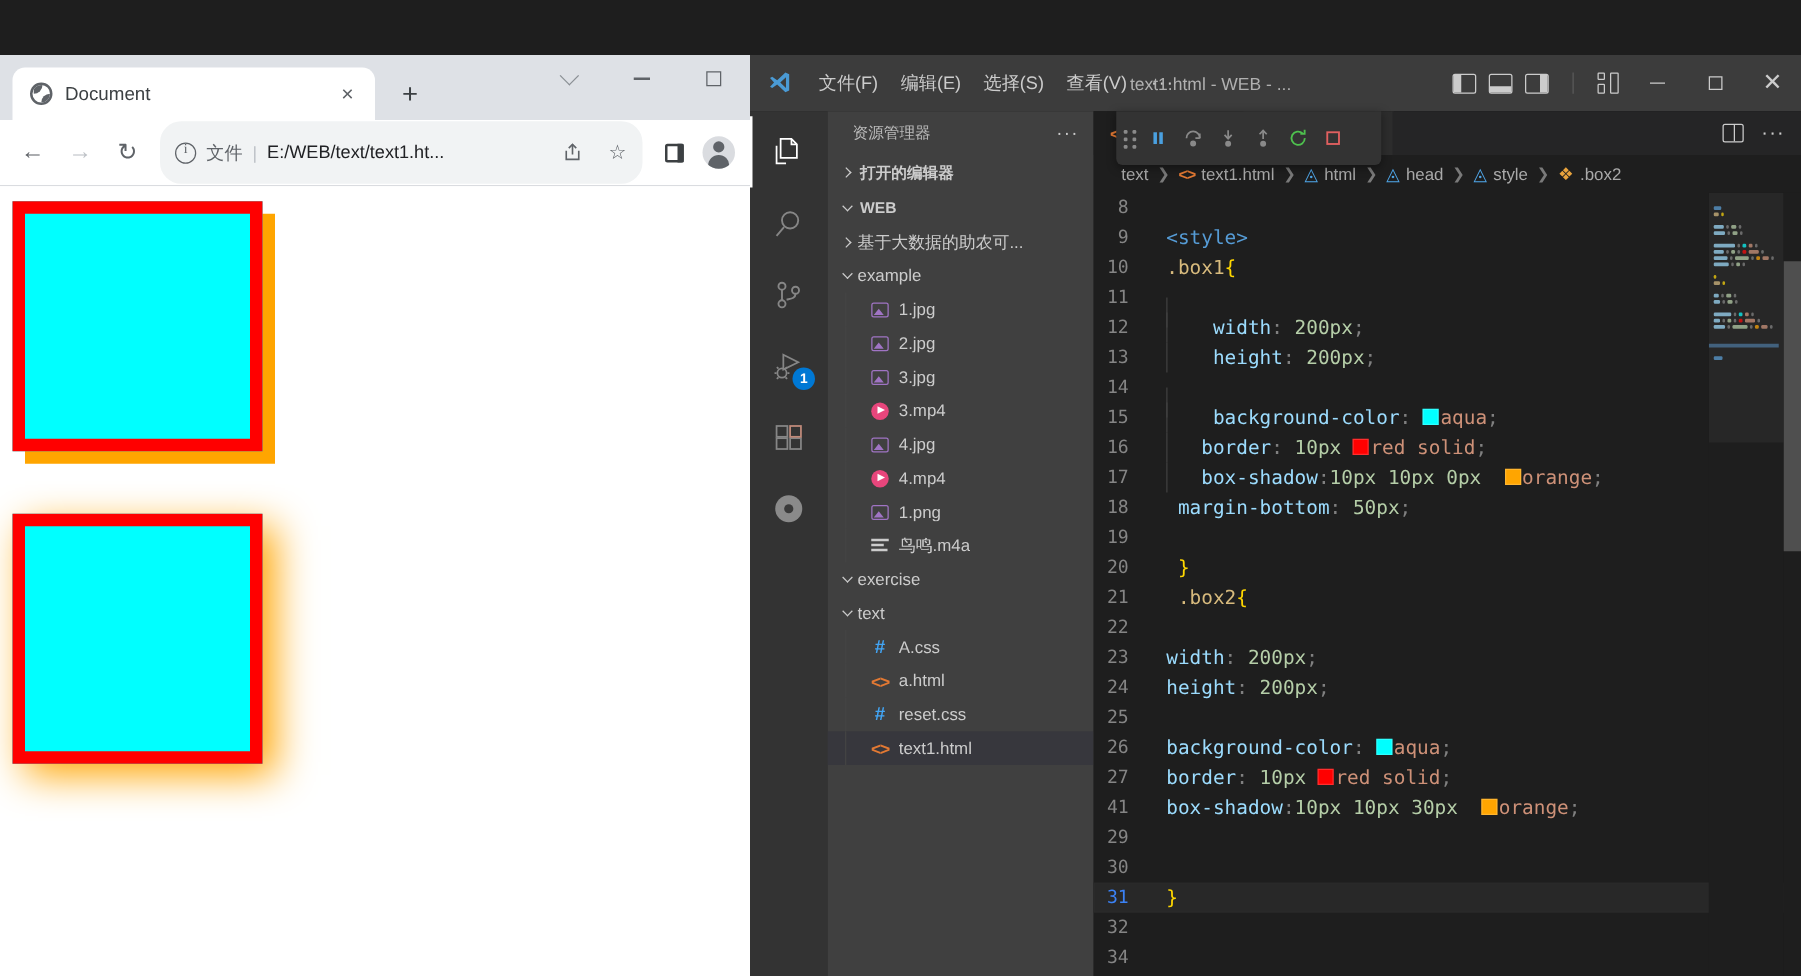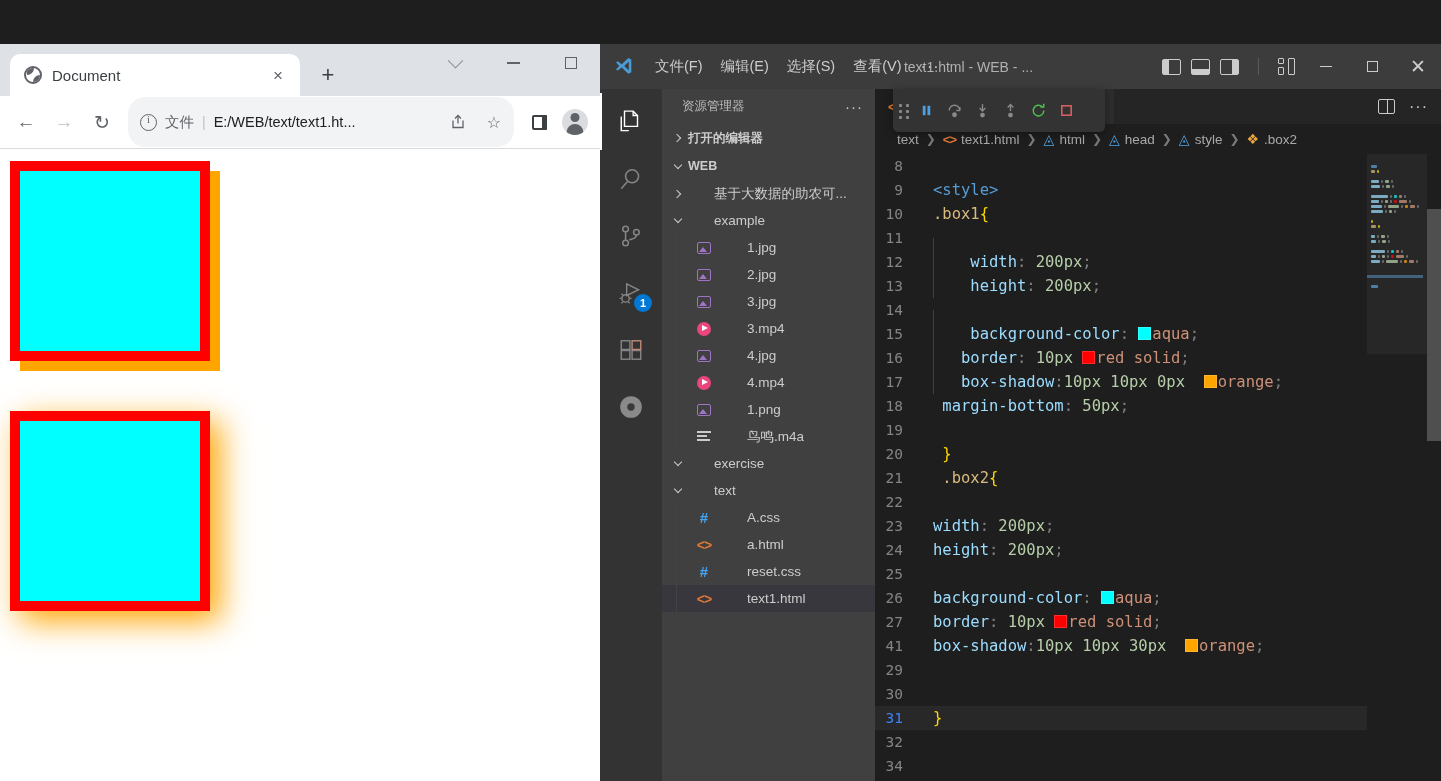--- a/index.html
+++ b/index.html
@@ -299,21 +299,20 @@
     transform: rotate(-45deg); margin-left: -2px;
   }
   .vs-chev.open i { transform: rotate(45deg); margin-left: 0; margin-top: -3px; }
 
   .vs-treerow {
     height: 27px;
     display: flex; align-items: center;
     font-size: 13.5px; color: #cccccc;
     white-space: nowrap;
     position: relative;
-    gap: 28px;
   }
   .vs-treerow.selected { background: #37373d; }
   .vs-treerow .lbl { overflow: hidden; text-overflow: ellipsis; }
   .vs-ficon {
     width: 20px; flex: 0 0 20px;
     display: flex; align-items: center; justify-content: center;
     margin-right: 5px;
   }
   .ico-img { width: 14px; height: 12px; border: 1.5px solid #a074c4; border-radius: 2px; position: relative; }
   .ico-img::after { content:""; position:absolute; left:1px; bottom:1px; width:0;height:0;

